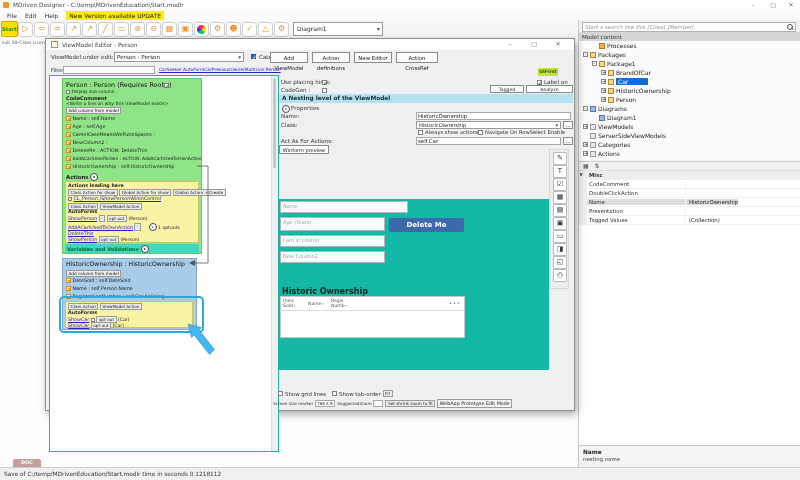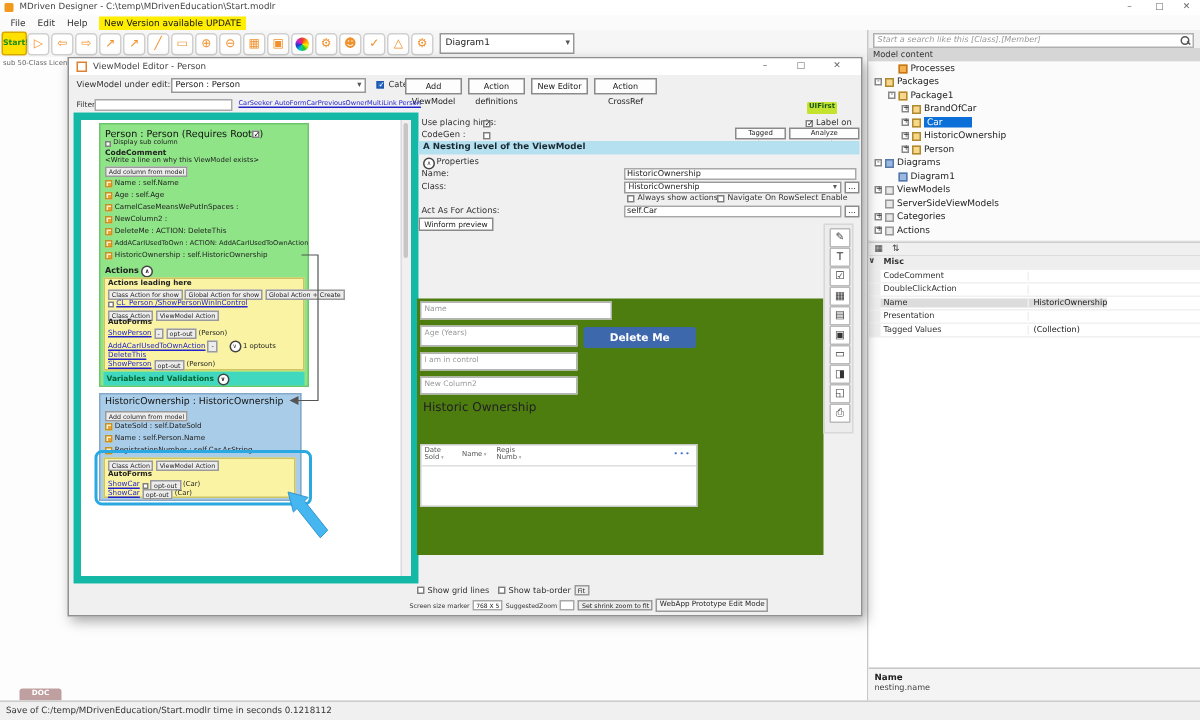--- a/index.html
+++ b/index.html
@@ -74,45 +74,45 @@
   .cb{display:inline-block;width:5px;height:5px;border:1px solid #808080;background:#fff;box-sizing:border-box;vertical-align:middle;position:relative;flex:none}
   .cb.ck::after{content:"✓";position:absolute;left:0;top:-1.2px;font-size:5.5px;color:#222}
   .cb.blue{background:#2a6ccc;border-color:#1f58aa}
   .cb.blue::after{content:"✓";position:absolute;left:.4px;top:-1px;font-size:5px;color:#fff}
   .txt{position:absolute;background:#fff;border:1px solid #a8a8a8;box-sizing:border-box;font-size:5.4px;font-family:inherit;padding:0 1px;color:#222}
   .chip{display:inline-block;background:#ececec;border:1px solid #9a9a9a;font-size:4.2px;line-height:5.4px;padding:0 1.5px;color:#222;white-space:nowrap}
   .lnk{color:#2323cc;text-decoration:underline;font-size:4.8px;white-space:nowrap}
   .uifirst{position:absolute;left:492px;top:29px;width:20px;height:8px;background:#c3e32f;color:#17551a;font-weight:bold;
            font-size:4.6px;text-align:center;line-height:8px;border-radius:1px}
   
-  .vmtree{position:absolute;left:3px;top:36px;width:230px;height:314px;background:#fff;border:5px solid #14b8a6;box-sizing:border-box}
+  .vmtree{position:absolute;left:3px;top:36px;width:230px;height:377px;background:#fff;border:1px solid #14b8a6;box-sizing:border-box}
   .vsb{position:absolute;right:0;top:0;width:6px;height:100%;background:#f0f0f0;border-left:1px solid #ddd}
   .vsb .thumb{position:absolute;left:1px;top:2px;width:3px;height:90px;background:#c6c6c6;border-radius:2px}
   .gbox{position:absolute;left:12px;top:2px;width:140px;height:176px;background:#8ee487;border:1px solid #6cc46c;box-sizing:border-box}
   .gtitle{position:absolute;left:3px;top:2px;font-size:6.4px;color:#111;white-space:nowrap}
   .grow{position:absolute;left:3px;font-size:4.8px;white-space:nowrap;color:#222;display:flex;align-items:center;gap:1.5px}
   .colic{display:inline-block;width:5px;height:5px;border:1px solid #c89020;background:#fdf3cf;box-sizing:border-box;position:relative;flex:none}
   .colic::after{content:"";position:absolute;left:1px;top:1px;width:2px;height:2px;background:#f0a030}
   .ybox{position:absolute;left:2px;top:102px;width:134px;height:62px;background:#f9f3a3;border:1px solid #cfc463;box-sizing:border-box}
   .yrow{position:absolute;left:2px;font-size:4.8px;white-space:nowrap;display:flex;align-items:center;gap:1.5px}
   .tealbar{position:absolute;left:2px;top:165px;width:134px;height:9px;background:#40d9c0;font-size:5px;font-weight:bold;color:#063;
            display:flex;align-items:center;padding-left:2px;box-sizing:border-box;gap:2px}
   .circ{display:inline-block;width:6px;height:6px;border:1px solid #444;border-radius:50%;background:#fff;font-size:4px;line-height:5px;text-align:center;color:#333;flex:none}
   .bbox{position:absolute;left:12px;top:182px;width:135px;height:72px;background:#a9cde8;border:1px solid #84a8c8;box-sizing:border-box}
   .ybox2{position:absolute;left:2px;top:42px;width:128px;height:27px;background:#f9f3a3;border:1px solid #cfc463;box-sizing:border-box}
   .hlight{position:absolute;left:9px;top:220px;width:141px;height:33px;border:2px solid #29a8e2;border-radius:5px;pointer-events:none}
   
   .nesthdr{position:absolute;left:233px;top:55px;width:294px;height:9px;background:#b5e0f0;font-size:5.8px;font-weight:bold;color:#1a2a33;
            padding:1px 0 0 3px;box-sizing:border-box}
   .dots{position:absolute;font-size:5px;color:#3a6cc8;letter-spacing:1px}
   
-  .pcanvas{position:absolute;left:232px;top:160px;width:271px;height:171px;background:#4d7c0f}
+  .pcanvas{position:absolute;left:232px;top:160px;width:271px;height:171px;background:#14b8a6}
   .pfield{position:absolute;background:#fff;border:1px solid #b4b4b4;box-sizing:border-box;font-size:5px;color:#9a9a9a;padding:1px 2px}
   .bluebtn{position:absolute;background:#3e68ac;color:#fff;font-weight:bold;text-align:center;border-radius:2px}
-  .ptitle{position:absolute;left:4px;top:68px;font-size:8px;font-weight:normal;color:#222}
+  .ptitle{position:absolute;left:4px;top:88px;font-size:8px;font-weight:bold;color:#222}
   .ptable{position:absolute;left:2px;top:97px;width:185px;height:42px;background:#fff;border:1px solid #c8c8c8;box-sizing:border-box}
   .pth{position:absolute;top:1px;font-size:4.6px;color:#555;line-height:1.1;width:22px}
   .pth::after{content:"▾";font-size:3.5px;color:#aaa;margin-left:1px}
   .pthdiv{position:absolute;left:0;top:13px;width:100%;border-top:1px solid #ddd}
   
   .tstrip{position:absolute;left:503px;top:110px;width:20px;height:140px;background:#ececec;border:1px solid #d8d8d8;box-sizing:border-box}
   .tsico{position:absolute;left:3px;width:12px;height:11px;background:#fff;border:1px solid #bbb;border-radius:1px;
          font-size:7px;line-height:10px;text-align:center;color:#333}
   .foot{position:absolute;font-size:5.4px;color:#333;display:flex;align-items:center;gap:2px}
   .tinylbl{font-size:4.2px;color:#333}

